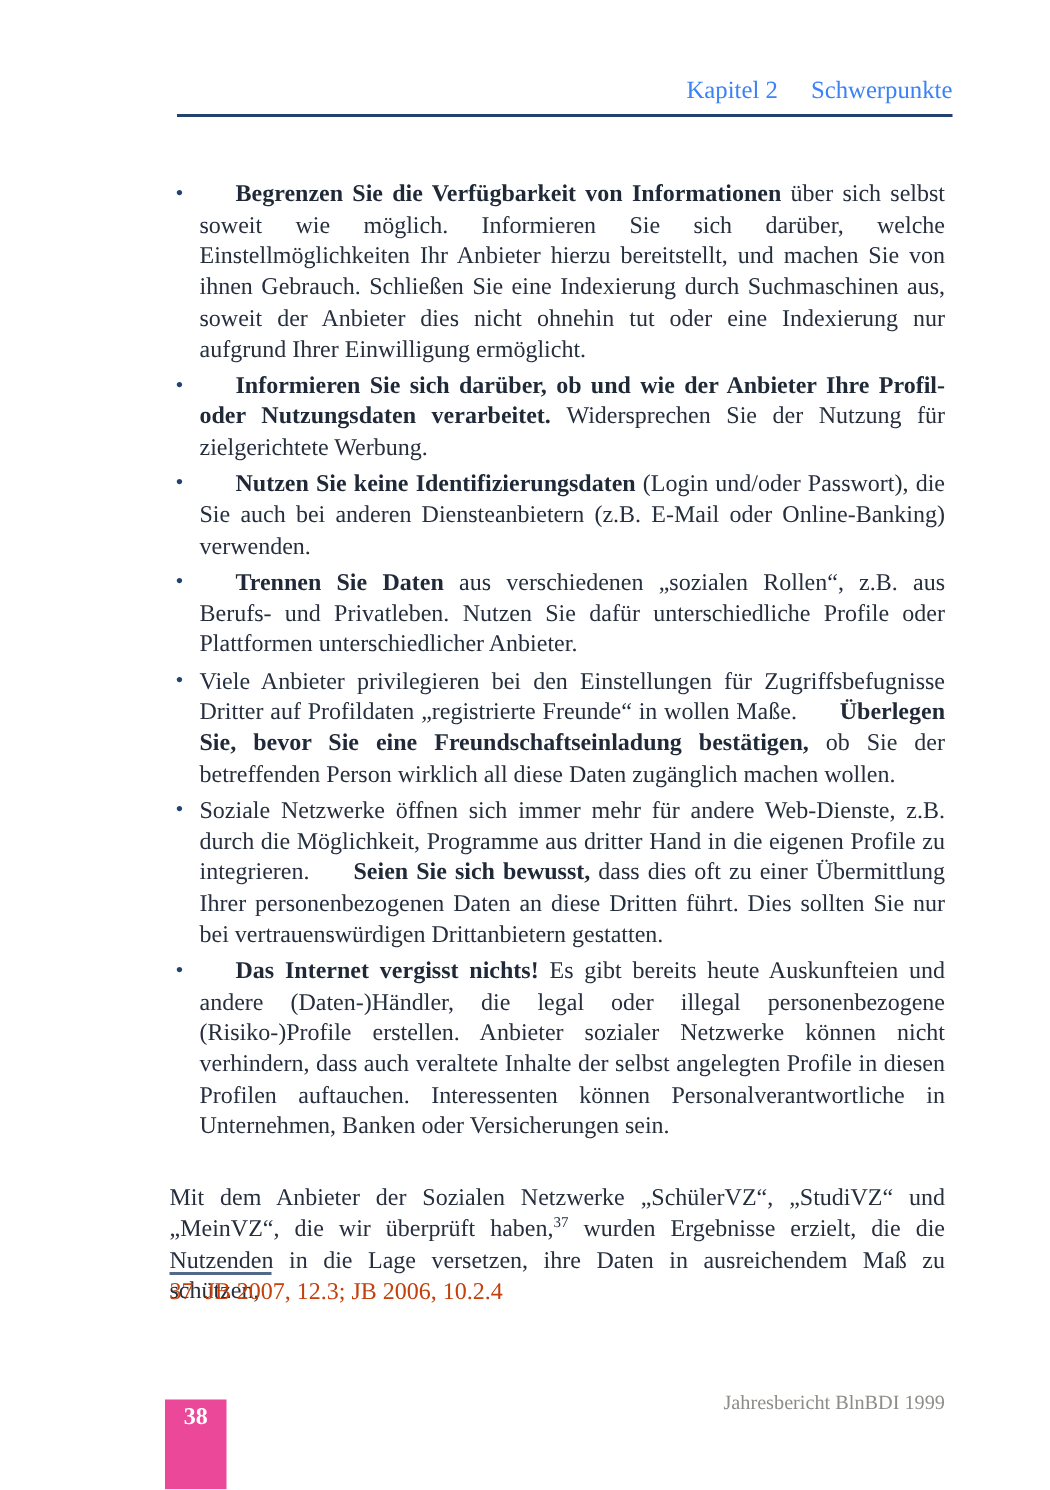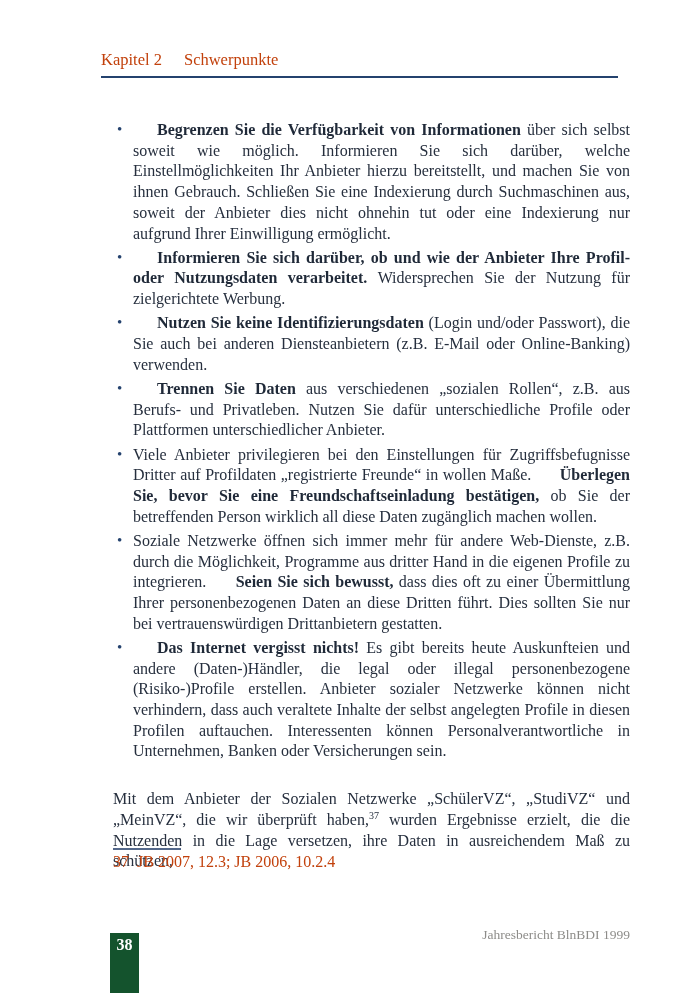--- a/index.html
+++ b/index.html
@@ -6,24 +6,25 @@
   .page{
     position:relative;
     width:700px;height:993px;
     background:#ffffff;
     font-family:"Liberation Serif","DejaVu Serif",serif;
     color:#262f3e;
     overflow:hidden;
   }
   
   .header{
-    position:absolute;left:101px;top:50px;width:517px;
-    font-size:16.5px;color:#c2410c;
+    position:absolute;left:118px;top:50px;width:517px;
+    font-size:16.5px;color:#3b82f6;
     padding-bottom:6px;
     border-bottom:2px solid #24426e;
+    text-align:right;
   }
   .header .chapter{margin-right:22px;}
   
   .content{
     position:absolute;left:113px;top:120px;width:517px;
     font-size:16px;line-height:20.7px;text-align:justify;
   }
   ul.bullets{list-style:none;margin:0;padding:0;}
   ul.bullets li{
     position:relative;padding-left:20px;margin:0 0 3.5px 0;
@@ -40,21 +41,21 @@
   .footnote-rule{width:68px;border-top:2px solid #54688a;}
   .footnote-text{margin-top:3px;font-size:16px;color:#c2410c;}
   .footnote-text .fn-num{margin-right:8px;}
   
   .footer-report{
     position:absolute;right:70px;top:927px;
     font-size:13.5px;color:#8d8c89;
   }
   .page-box{
     position:absolute;left:110px;top:933px;
-    width:29px;height:60px;background:#14532d;
+    width:41px;height:60px;background:#ec4899;
     color:#ffffff;text-align:center;
     font-size:16px;font-weight:bold;
   }
   .page-box span{display:block;margin-top:3px;}
 </style>
 </head>
 <body>
 
 <div class="page">
 

